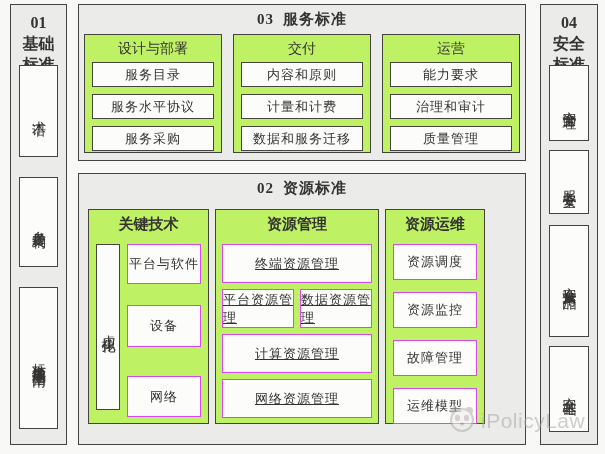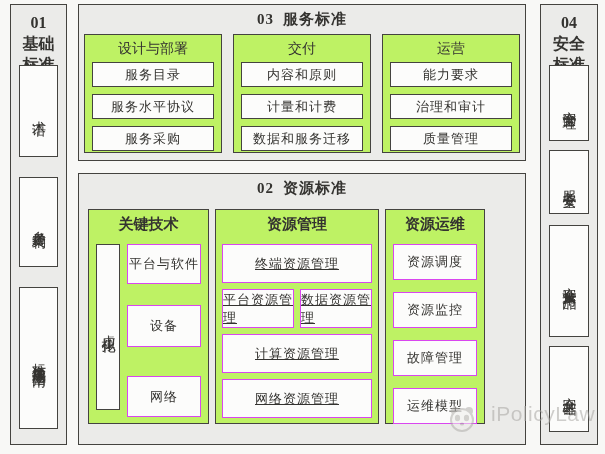--- a/index.html
+++ b/index.html
@@ -68,21 +68,21 @@
   .mgmt-rows{margin:8px 6px 0;display:flex;flex-direction:column;gap:6px;text-decoration:underline;}
   .mgmt-row{display:flex;gap:6px;height:39px;}
   .mgmt-row .res-leaf{flex:1;}
 
   .ops-leaf{margin:12px 7px 0;height:36px;}
   .ops-leaf.first{margin-top:8px;}
 
   
   .watermark{
     position:absolute;left:446px;top:402px;z-index:5;
-    display:flex;gap:13px;
+    display:flex;align-items:center;gap:3px;
     opacity:0.55;color:#a9a7a4;
     font-family:"Liberation Sans","DejaVu Sans",sans-serif;
     font-size:21px;letter-spacing:0.5px;
   }
 </style>
 </head>
 <body>
 
 <div class="page">
 

